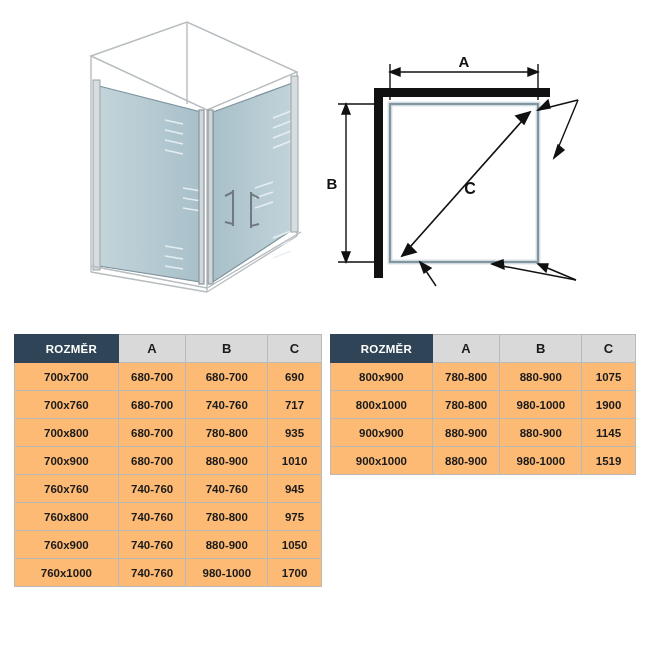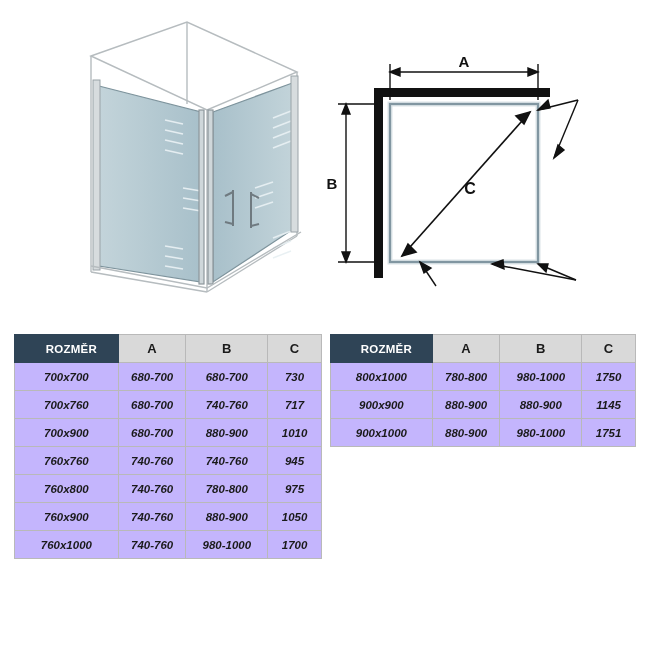--- a/index.html
+++ b/index.html
@@ -58,22 +58,21 @@
     letter-spacing: .2px;
     margin-top: 11px;
   }
   .tbl thead th.hdr-letter {
     background: #d9d9d9;
     color: #1a1a1a;
     border: 1px solid #b9b9b9;
     font-size: 13px;
   }
   .tbl tbody td {
-    background: #c4b5fd;
-    font-style: italic;
+    background: #fdba74;
   }
 
   #table-left {
     left: 14px;
     top: 334px;
     width: 308px;
   }
   #table-left col.c1 { width: 104px; }
   #table-left col.c2 { width: 68px; }
   #table-left col.c3 { width: 82px; }
@@ -240,27 +239,33 @@
         <th class="hdr-letter">A</th>
         <th class="hdr-letter">B</th>
         <th class="hdr-letter">C</th>
       </tr>
     </thead>
     <tbody>
       <tr>
         <td>700x700</td>
         <td>680-700</td>
         <td>680-700</td>
-        <td>730</td>
+        <td>690</td>
       </tr>
       <tr>
         <td>700x760</td>
         <td>680-700</td>
         <td>740-760</td>
         <td>717</td>
+      </tr>
+      <tr>
+        <td>700x800</td>
+        <td>680-700</td>
+        <td>780-800</td>
+        <td>935</td>
       </tr>
       <tr>
         <td>700x900</td>
         <td>680-700</td>
         <td>880-900</td>
         <td>1010</td>
       </tr>
       <tr>
         <td>760x760</td>
         <td>740-760</td>
@@ -298,33 +303,39 @@
     <thead>
       <tr>
         <th class="hdr-rozmer">ROZMĚR</th>
         <th class="hdr-letter">A</th>
         <th class="hdr-letter">B</th>
         <th class="hdr-letter">C</th>
       </tr>
     </thead>
     <tbody>
       <tr>
+        <td>800x900</td>
+        <td>780-800</td>
+        <td>880-900</td>
+        <td>1075</td>
+      </tr>
+      <tr>
         <td>800x1000</td>
         <td>780-800</td>
         <td>980-1000</td>
-        <td>1750</td>
+        <td>1900</td>
       </tr>
       <tr>
         <td>900x900</td>
         <td>880-900</td>
         <td>880-900</td>
         <td>1145</td>
       </tr>
       <tr>
         <td>900x1000</td>
         <td>880-900</td>
         <td>980-1000</td>
-        <td>1751</td>
+        <td>1519</td>
       </tr>
     </tbody>
   </table>
 
 </div>
 
 </body></html>

